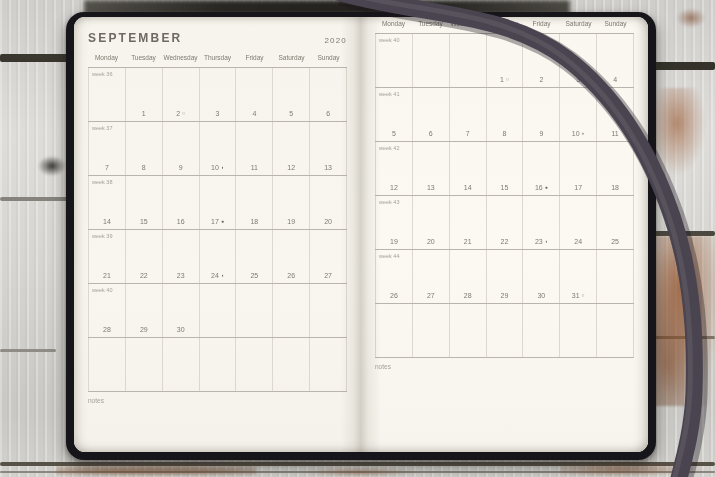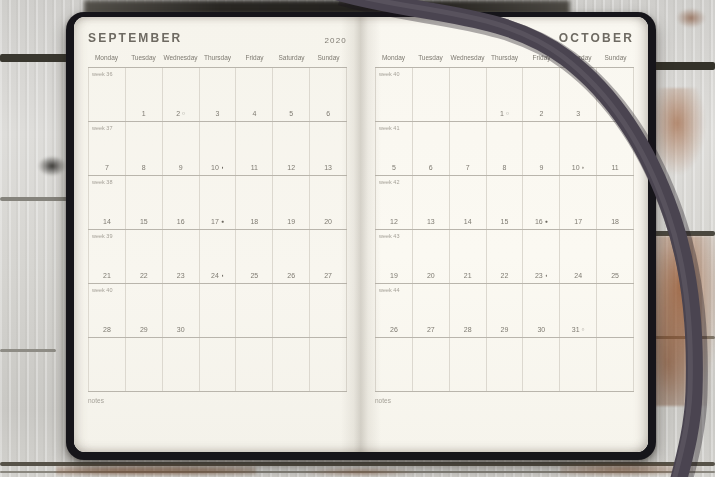--- a/index.html
+++ b/index.html
@@ -215,24 +215,20 @@
               <div class="cell"></div>
               <div class="cell"></div>
               <div class="cell"></div>
               <div class="cell"></div>
             </div>
           </div>
         <div class="notes-label">notes</div>
       </div>
 
       <div class="page right">
-        <div class="page-header">
-          <span class="year-label"></span>
-          <span class="month-title">OCTOBER</span>
-        </div>
         <div class="cal">
             <div class="dayhead">
               <span>Monday</span>
               <span>Tuesday</span>
               <span>Wednesday</span>
               <span>Thursday</span>
               <span>Friday</span>
               <span>Saturday</span>
               <span>Sunday</span>
             </div>

